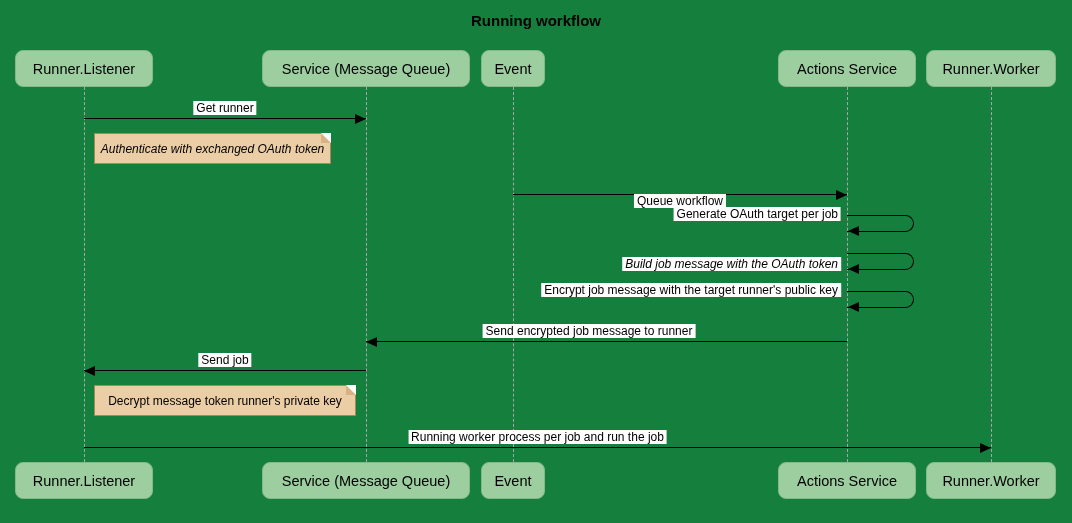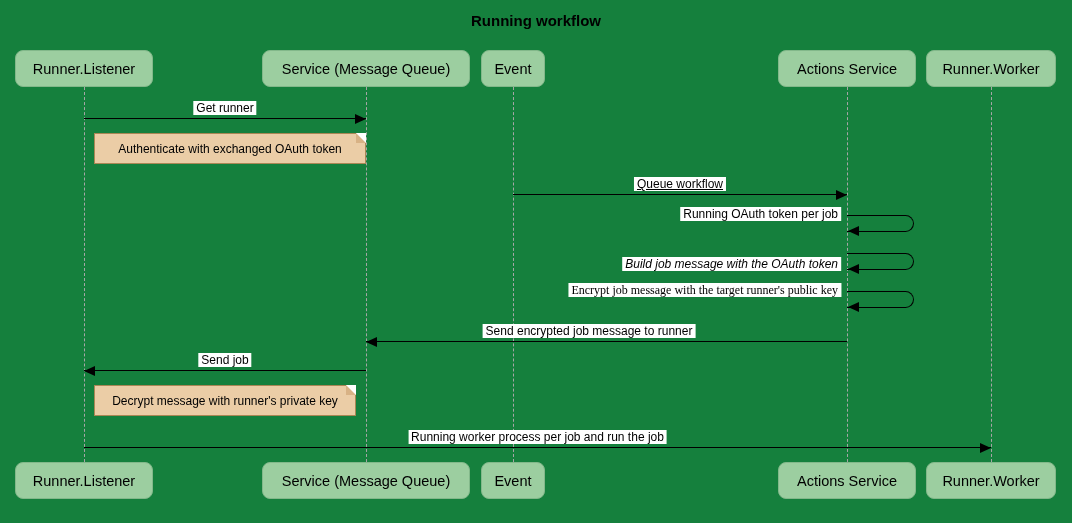--- a/index.html
+++ b/index.html
@@ -89,41 +89,41 @@
         <div style="white-space: nowrap;">Actions Service</div>
       </div>
       <div class="actor-box" style="left: 926px; top: 462px; width: 130px; height: 37px; background: rgb(156, 206, 160); border: 1px solid rgb(130, 184, 138);">
         <div style="white-space: nowrap;">Runner.Worker</div>
       </div>
       <div style="position: absolute; left: 84px; top: 118px; width: 282px; height: 0px; border-top: 1.3px solid rgb(0, 0, 0);"></div>
       <div style="position: absolute; top: 114px; width: 0px; height: 0px; border-top: 5px solid transparent; border-bottom: 5px solid transparent; left: 355px; border-left: 11px solid rgb(0, 0, 0);"></div>
       <div class="msg-label" style="left: 225px; top: 101px; transform: translateX(-50%);">Get runner</div>
       <div style="position: absolute; left: 513px; top: 194px; width: 334px; height: 0px; border-top: 1.3px solid rgb(0, 0, 0);"></div>
       <div style="position: absolute; top: 190px; width: 0px; height: 0px; border-top: 5px solid transparent; border-bottom: 5px solid transparent; left: 836px; border-left: 11px solid rgb(0, 0, 0);"></div>
-      <div class="msg-label" style="left: 680px; top: 177px; transform: translateX(-50%); text-decoration: underline;">Queue workflow</div>
+      <div class="msg-label" style="left: 680px; top: 194px; transform: translateX(-50%);">Queue workflow</div>
       <div style="position: absolute; left: 847px; top: 215px; width: 67px; height: 17px; border-top: 1.3px solid rgb(0, 0, 0); border-right: 1.3px solid rgb(0, 0, 0); border-bottom: 1.3px solid rgb(0, 0, 0); border-radius: 0px 9px 9px 0px; box-sizing: border-box;"></div>
       <div style="position: absolute; left: 848px; top: 226px; width: 0px; height: 0px; border-top: 5px solid transparent; border-bottom: 5px solid transparent; border-right: 11px solid rgb(0, 0, 0);"></div>
-      <div class="msg-label" style="left: 841px; top: 207px; transform: translateX(-100%);">Running OAuth token per job</div>
+      <div class="msg-label" style="left: 841px; top: 207px; transform: translateX(-100%);">Generate OAuth target per job</div>
       <div style="position: absolute; left: 847px; top: 253px; width: 67px; height: 17px; border-top: 1.3px solid rgb(0, 0, 0); border-right: 1.3px solid rgb(0, 0, 0); border-bottom: 1.3px solid rgb(0, 0, 0); border-radius: 0px 9px 9px 0px; box-sizing: border-box;"></div>
       <div style="position: absolute; left: 848px; top: 264px; width: 0px; height: 0px; border-top: 5px solid transparent; border-bottom: 5px solid transparent; border-right: 11px solid rgb(0, 0, 0);"></div>
       <div class="msg-label" style="left: 841px; top: 257px; transform: translateX(-100%); font-style: italic;">Build job message with the OAuth token</div>
       <div style="position: absolute; left: 847px; top: 291px; width: 67px; height: 17px; border-top: 1.3px solid rgb(0, 0, 0); border-right: 1.3px solid rgb(0, 0, 0); border-bottom: 1.3px solid rgb(0, 0, 0); border-radius: 0px 9px 9px 0px; box-sizing: border-box;"></div>
       <div style="position: absolute; left: 848px; top: 302px; width: 0px; height: 0px; border-top: 5px solid transparent; border-bottom: 5px solid transparent; border-right: 11px solid rgb(0, 0, 0);"></div>
-      <div class="msg-label" style="left: 841px; top: 283px; transform: translateX(-100%); font-family: Liberation Serif, serif;">Encrypt job message with the target runner's public key</div>
+      <div class="msg-label" style="left: 841px; top: 283px; transform: translateX(-100%);">Encrypt job message with the target runner's public key</div>
       <div style="position: absolute; left: 366px; top: 341px; width: 481px; height: 0px; border-top: 1.3px solid rgb(0, 0, 0);"></div>
       <div style="position: absolute; top: 337px; width: 0px; height: 0px; border-top: 5px solid transparent; border-bottom: 5px solid transparent; left: 366px; border-right: 11px solid rgb(0, 0, 0);"></div>
       <div class="msg-label" style="left: 589px; top: 324px; transform: translateX(-50%);">Send encrypted job message to runner</div>
       <div style="position: absolute; left: 84px; top: 370px; width: 282px; height: 0px; border-top: 1.3px solid rgb(0, 0, 0);"></div>
       <div style="position: absolute; top: 366px; width: 0px; height: 0px; border-top: 5px solid transparent; border-bottom: 5px solid transparent; left: 84px; border-right: 11px solid rgb(0, 0, 0);"></div>
       <div class="msg-label" style="left: 225px; top: 353px; transform: translateX(-50%);">Send job</div>
       <div style="position: absolute; left: 84px; top: 447px; width: 907px; height: 0px; border-top: 1.3px solid rgb(0, 0, 0);"></div>
       <div style="position: absolute; top: 443px; width: 0px; height: 0px; border-top: 5px solid transparent; border-bottom: 5px solid transparent; left: 980px; border-left: 11px solid rgb(0, 0, 0);"></div>
       <div class="msg-label" style="left: 537.5px; top: 430px; transform: translateX(-50%);">Running worker process per job and run the job</div>
-      <div class="note" style="left: 94px; top: 133px; width: 272px; height: 31px; background: rgb(235, 205, 166); border: 1px solid rgb(170, 135, 85);">
+      <div class="note" style="left: 94px; top: 133px; width: 237px; height: 31px; background: rgb(235, 205, 166); border: 1px solid rgb(170, 135, 85); font-style: italic;">
         <div>Authenticate with exchanged OAuth token</div>
         <div style="position: absolute; top: -1px; right: -1px; width: 0px; height: 0px; border-style: solid; border-width: 0px 10px 10px 0px; border-color: rgb(255, 255, 255) rgb(255, 255, 255) rgb(216, 178, 133) rgb(216, 178, 133);"></div>
       </div>
       <div class="note" style="left: 94px; top: 385px; width: 262px; height: 31px; background: rgb(235, 205, 166); border: 1px solid rgb(170, 135, 85);">
-        <div>Decrypt message with runner's private key</div>
+        <div>Decrypt message token runner's private key</div>
         <div style="position: absolute; top: -1px; right: -1px; width: 0px; height: 0px; border-style: solid; border-width: 0px 10px 10px 0px; border-color: rgb(255, 255, 255) rgb(255, 255, 255) rgb(216, 178, 133) rgb(216, 178, 133);"></div>
       </div>
     </div>
 </div>
 
 </body></html>

